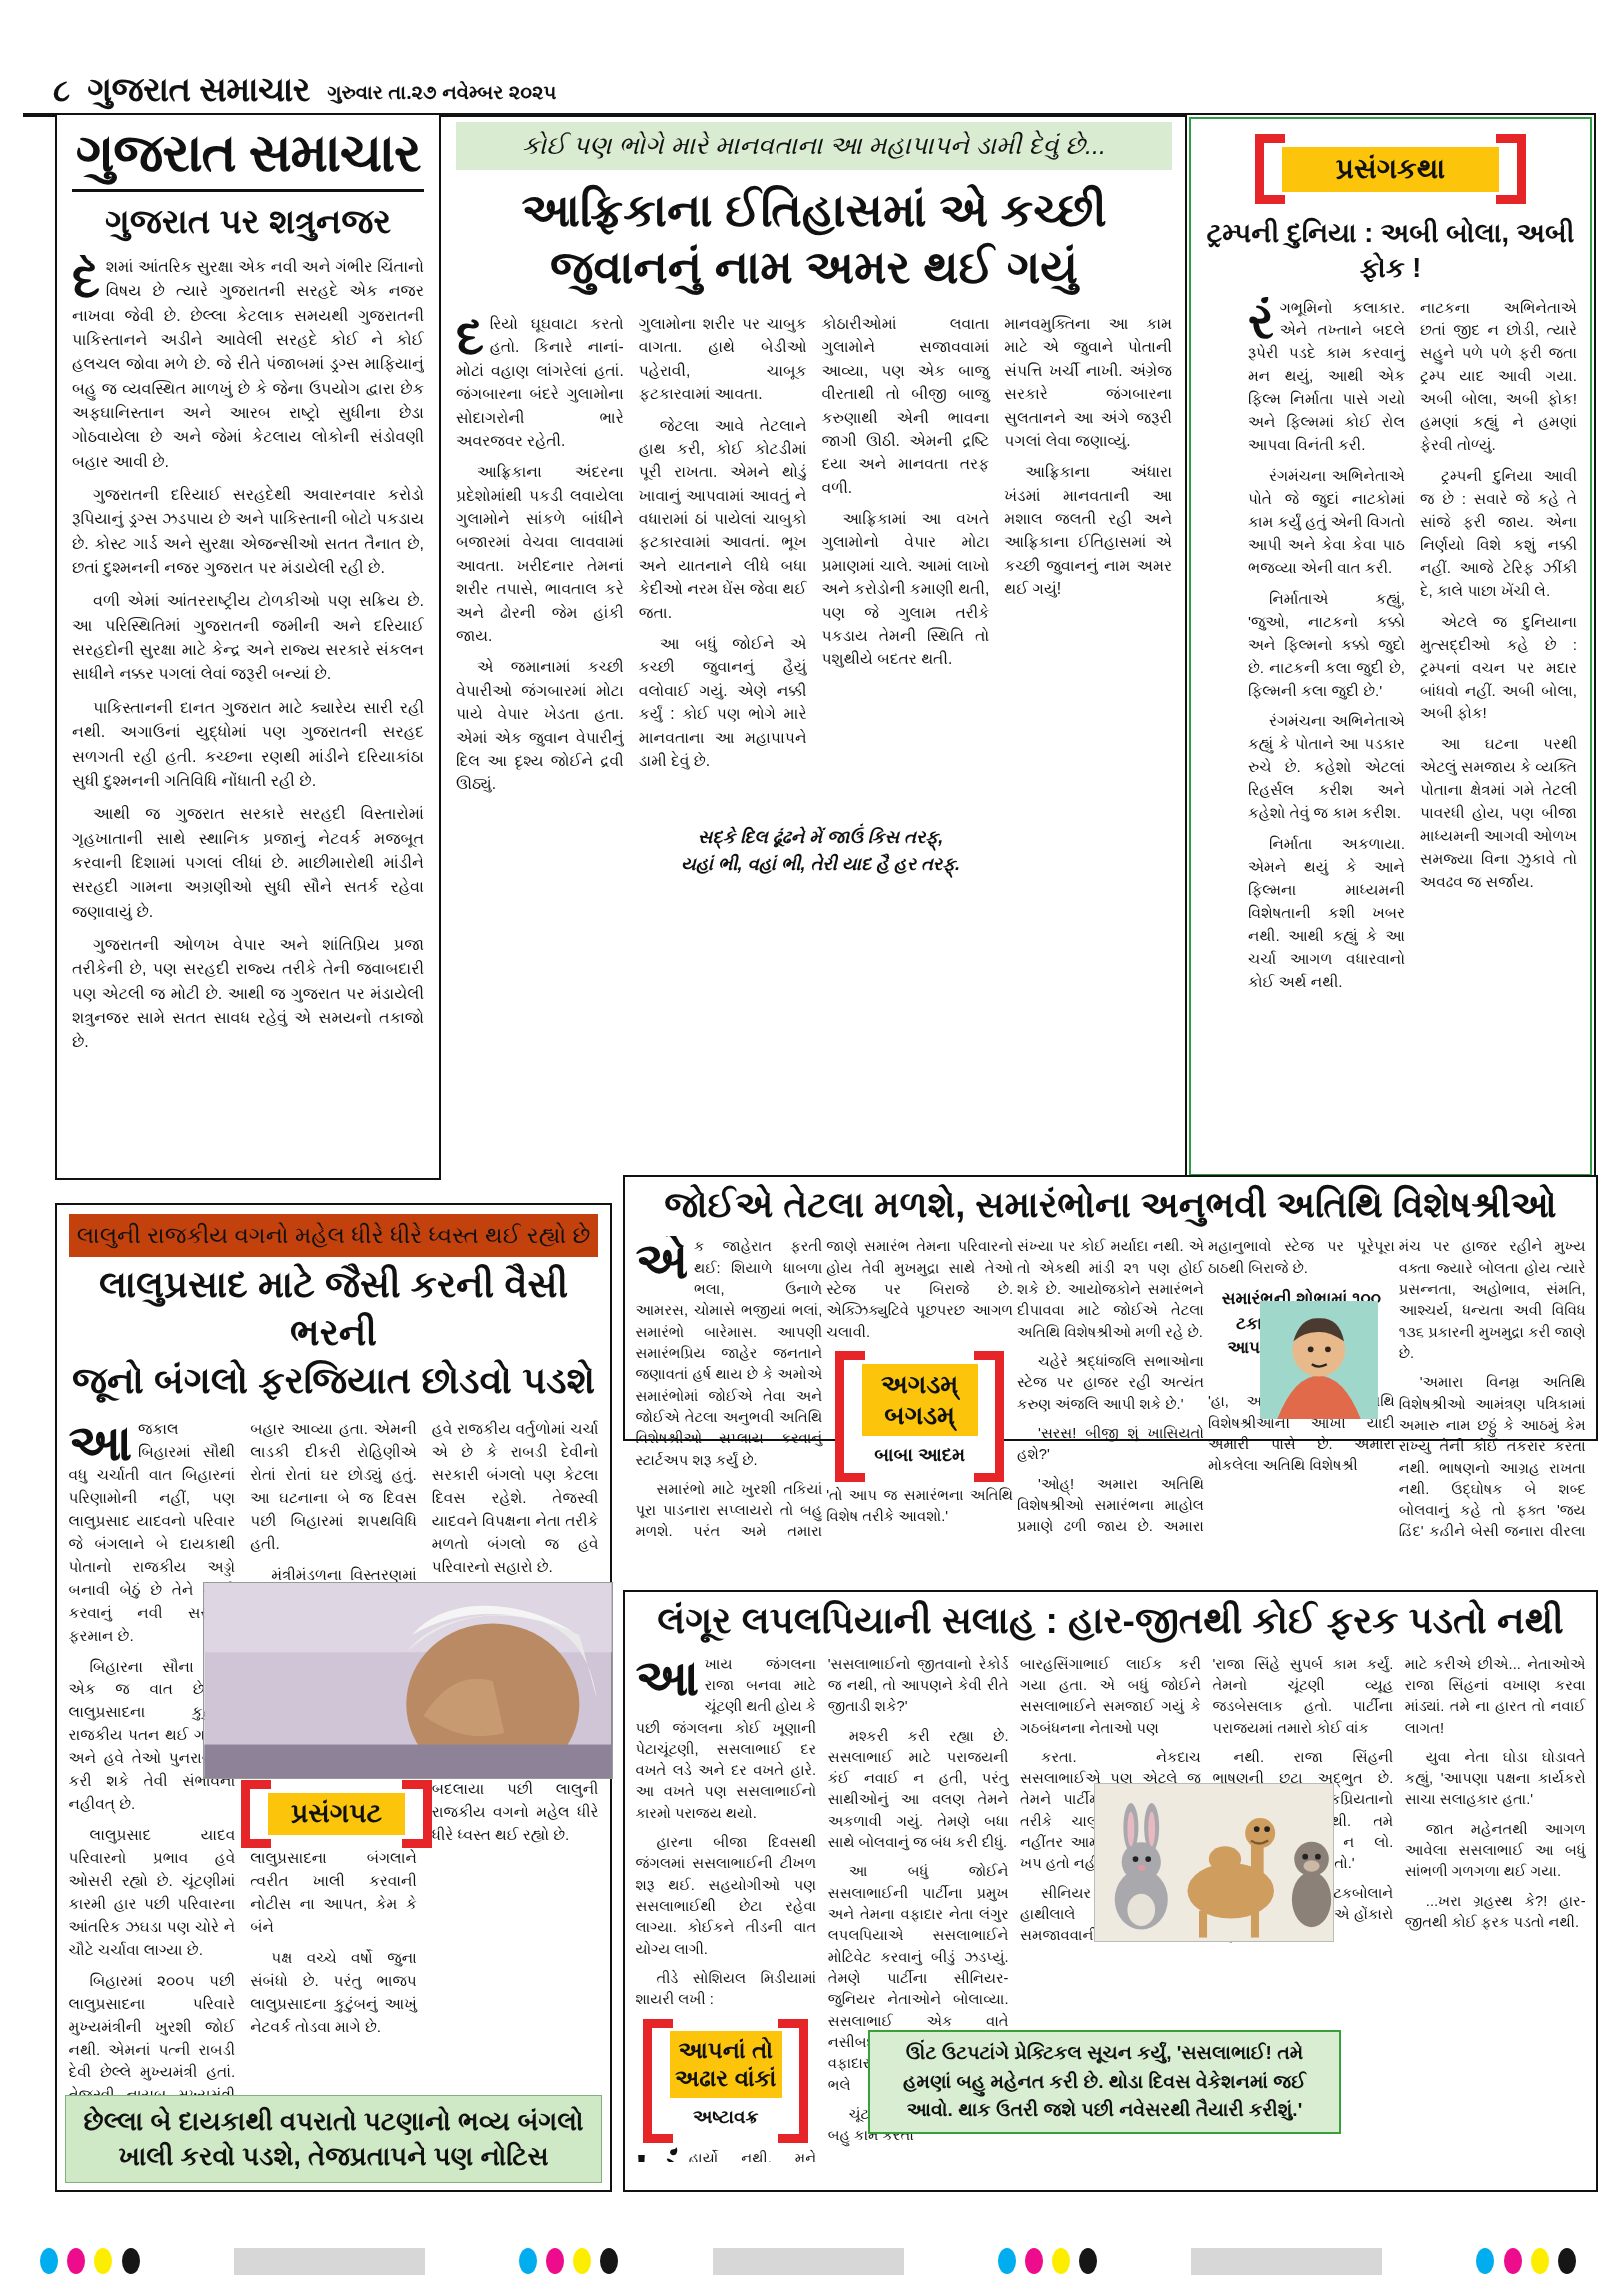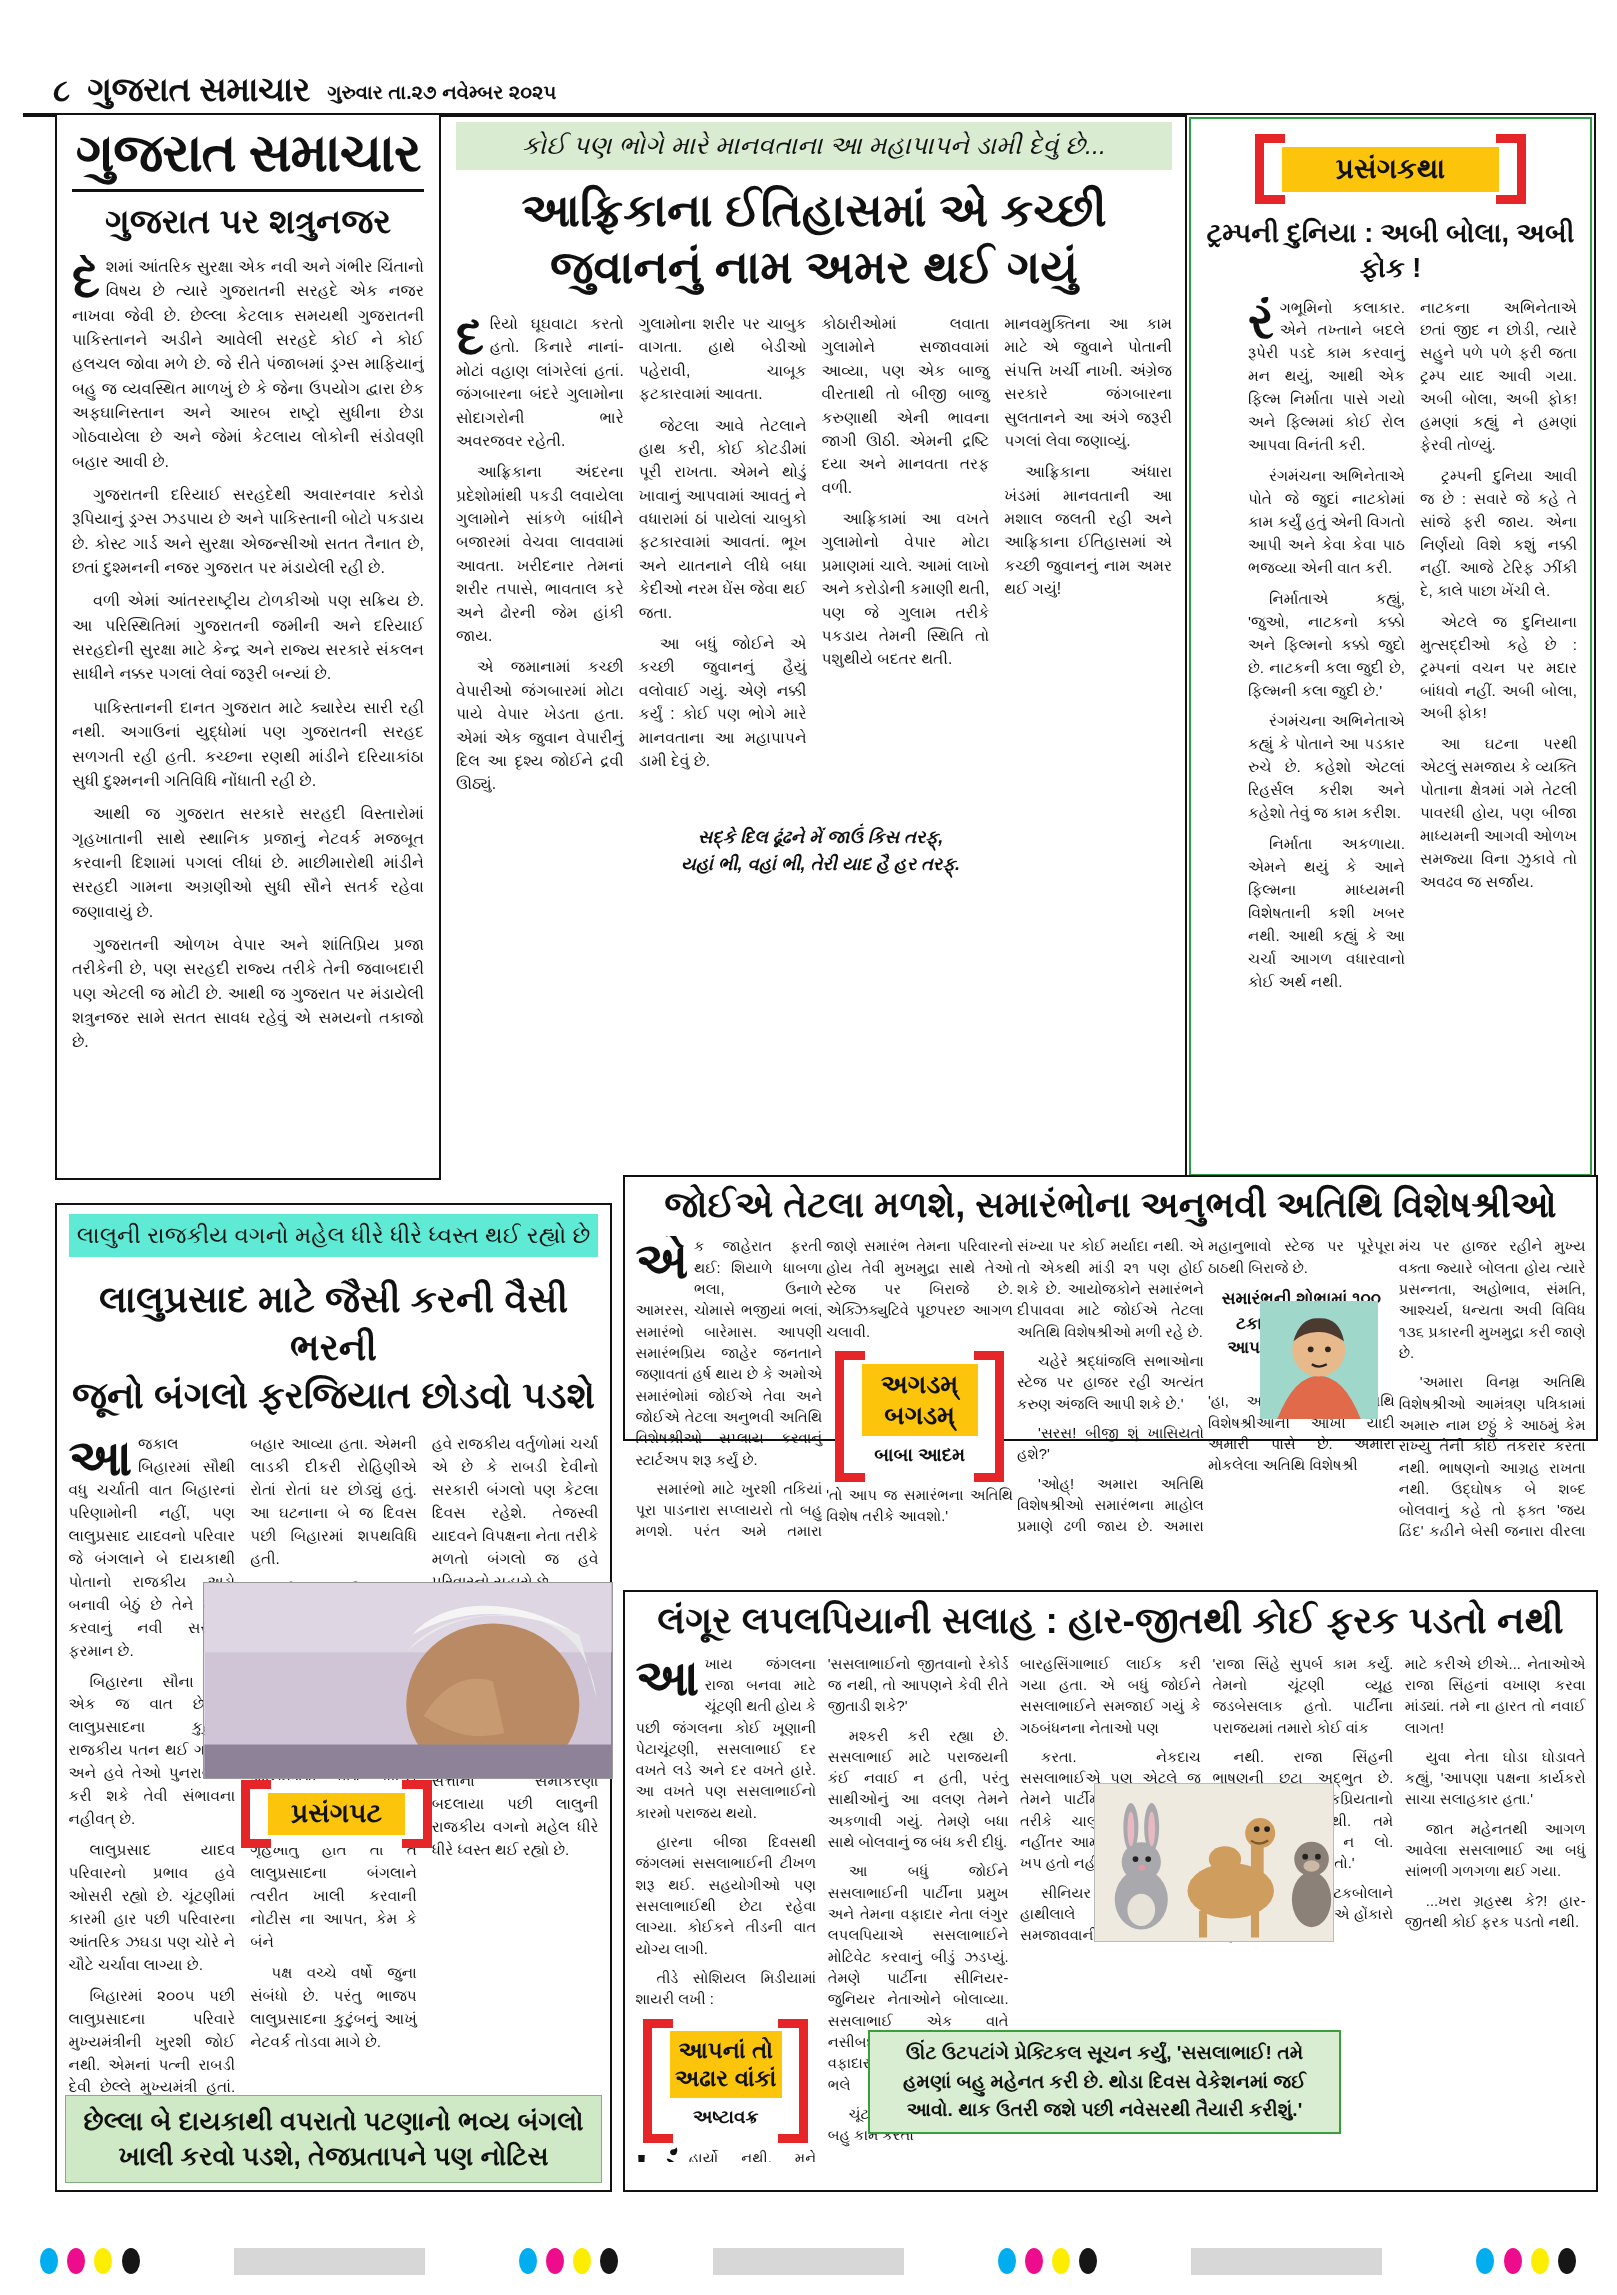--- a/index.html
+++ b/index.html
@@ -60,21 +60,21 @@
   
   #prasang{left:1185px;top:113px;width:411px;height:1067px;}
   #prasang .inner{position:absolute;inset:2.3px;border:2.3px solid #2f9e44;padding:11.6px 12.7px;box-sizing:border-box;}
   #prasang .bracket{width:271px;margin:3.5px auto 11.6px;}
   #prasang .bar{font-size:28px;}
   #prasang h2{font-size:27px;line-height:1.3;margin-bottom:10.4px;}
   #prasang .cols{height:890px;margin-left:44px;}
   #prasang .col{font-size:15.3px;}
   
   #lalu{left:55px;top:1203px;width:557px;height:989px;padding:9.2px 11.6px;}
-  #lalu .kicker{background:#5eead4;font-size:23px;padding:8px 5.8px;margin-bottom:19px;}
+  #lalu .kicker{background:#c2410c;font-size:23px;padding:8px 5.8px;margin-bottom:4px;}
   #lalu h1{font-size:37px;line-height:1.3;}
   #lalu .cols{margin-top:12.7px;height:710px;}
   #lalu .col{font-size:15.3px;}
   .lalu-photo{position:absolute;left:146px;top:377px;width:408px;height:195px;overflow:hidden;border:0.6px solid #999;}
   .prasangpat{position:absolute;left:184px;top:575px;width:191px;}
   .prasangpat .bar{font-size:26.6px;}
   .lalu-strip{position:absolute;left:8px;right:8px;bottom:7px;background:#cfe9c6;border:1.2px solid #84ae80;
         text-align:center;font-weight:800;font-size:26px;line-height:1.35;padding:8px 4.6px;}
   
   #guest{left:623px;top:1175px;width:975px;height:266px;padding:7px 10.4px;}

